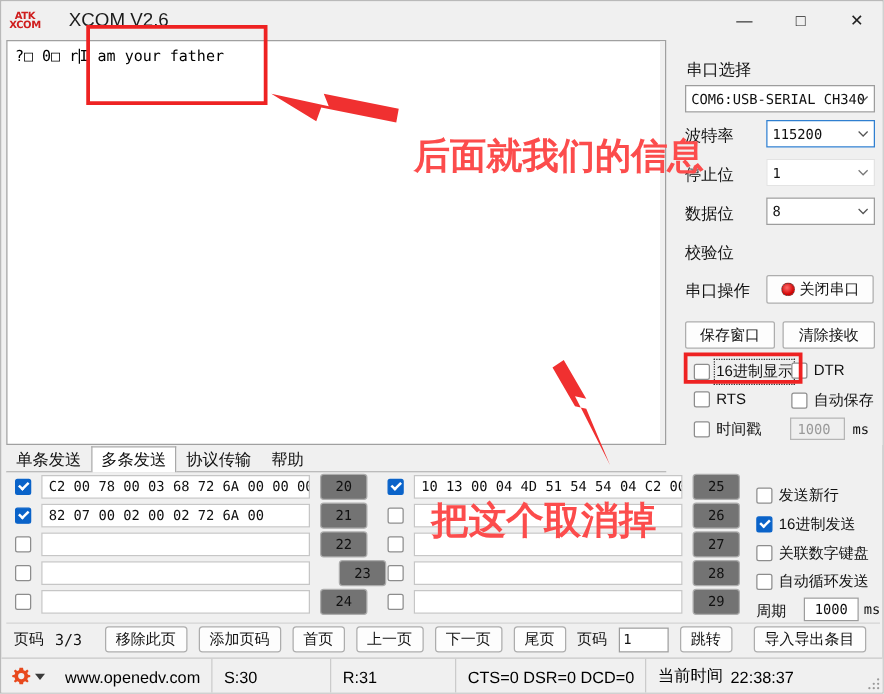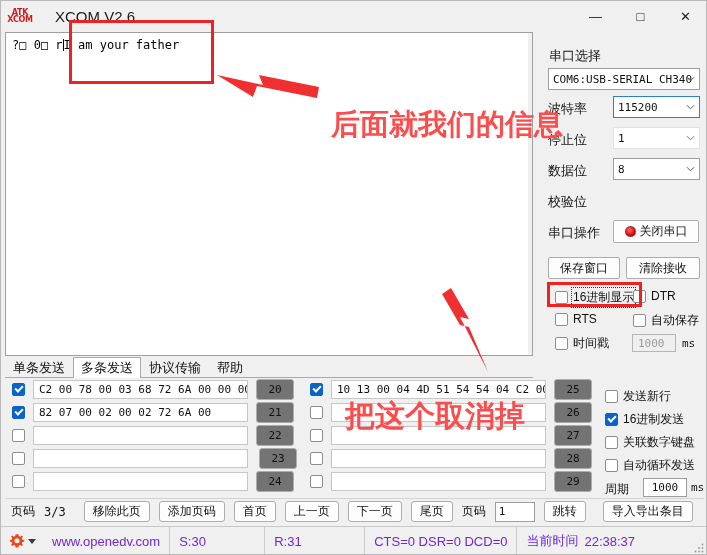--- a/index.html
+++ b/index.html
@@ -182,21 +182,21 @@
     display: flex; align-items: center; padding-left: 3px;
   }
 
   
   .statusbar {
     position: absolute; left: 0; top: 525px; width: 707px; height: 29px;
     background: #f0f0f0; border-top: 1px solid #c8c8c8;
     display: flex; align-items: center;
   }
   .st-cell {
-    font-size: 13px; color: #6d28d9; padding: 0 9px; height: 29px;
+    font-size: 13px; color: #000000; padding: 0 9px; height: 29px;
     display: flex; align-items: center;
     border-right: 1px solid #cbcbcb;
   }
   .st-cell.nb { border-right: none; }
   .gear {
     width: 16px; height: 16px; margin-left: 8px; margin-right: 3px;
     position: relative;
   }
   .gear svg { display: block; }
   .caret-dn {
@@ -344,21 +344,21 @@
       <span class="gi-num" style="margin-left:8px;">21</span>
     </div>
     <div class="grow" style="top:46px;">
       <span class="box" style="margin-left:7px;"></span>
       <span class="gi-input" style="margin-left:8px; width:215px;"></span>
       <span class="gi-num" style="margin-left:8px;">22</span>
     </div>
     <div class="grow" style="top:69px;">
       <span class="box" style="margin-left:7px;"></span>
       <span class="gi-input" style="margin-left:8px; width:215px;"></span>
-      <span class="gi-num" style="margin-left:11px;">23</span>
+      <span class="gi-num" style="margin-left:23px;">23</span>
     </div>
     <div class="grow" style="top:92px;">
       <span class="box" style="margin-left:7px;"></span>
       <span class="gi-input" style="margin-left:8px; width:215px;"></span>
       <span class="gi-num" style="margin-left:8px;">24</span>
     </div>
 
     <div class="grow" style="top:0px; left:298px;">
       <span class="box on" style="margin-left:7px;"></span>
       <span class="gi-input" style="margin-left:8px; width:215px;">10 13 00 04 4D 51 54 54 04 C2 00 78</span>

